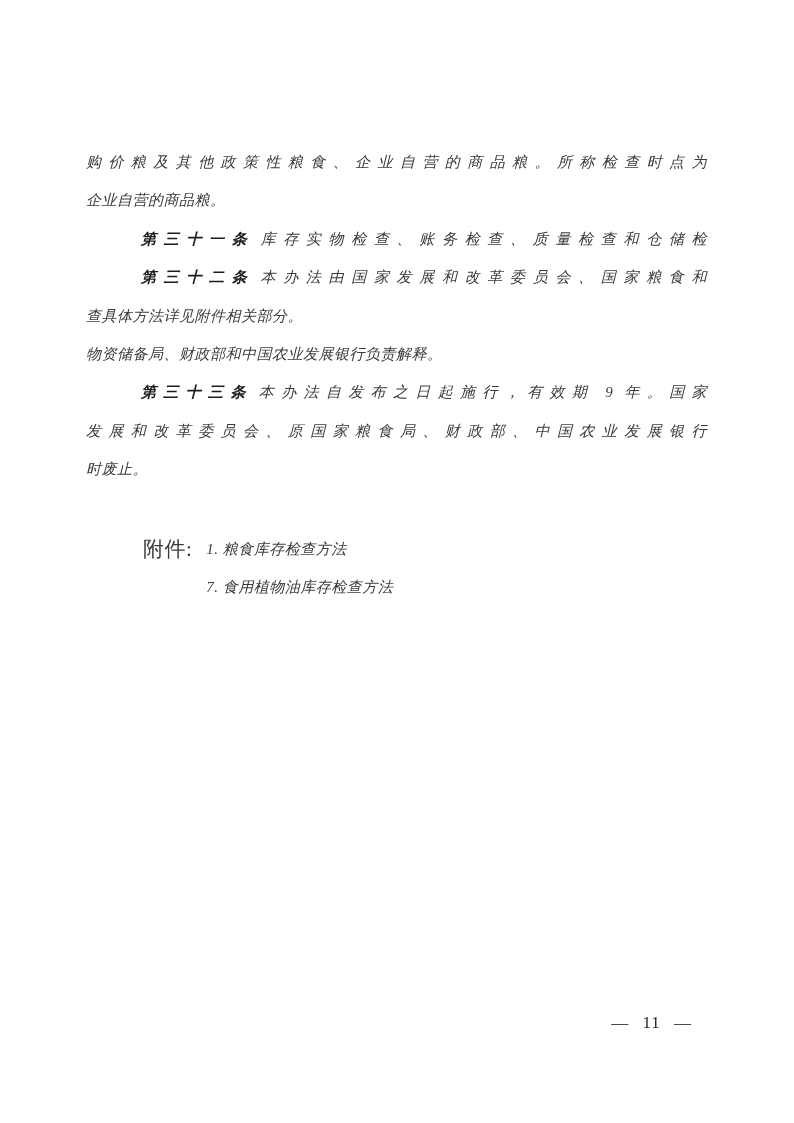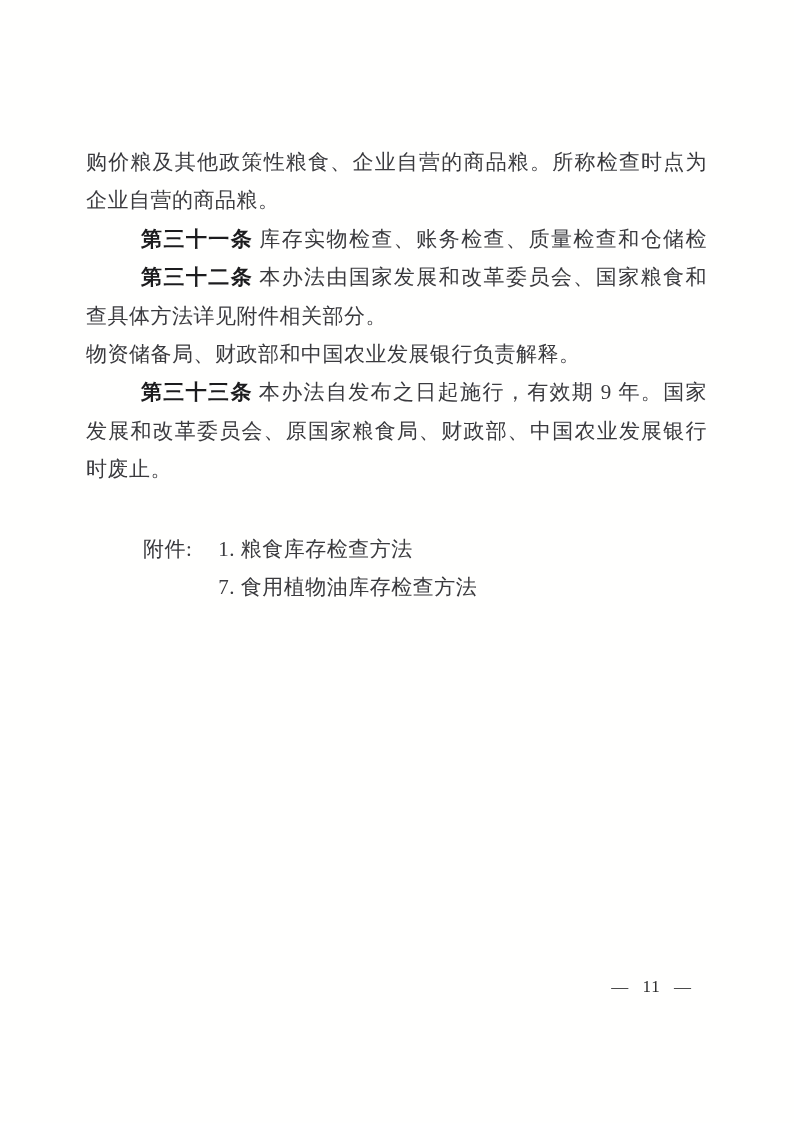--- a/index.html
+++ b/index.html
@@ -16,25 +16,26 @@
     inset: 0;
     background: #fffffe;
   }
   .text-block {
     position: absolute;
     left: 86px;
     top: 143px;
     width: 621px;
   }
   .line {
-    font-size: 21px;
+    font-size: 15px;
     line-height: 38.4px;
     letter-spacing: 0.5px;
     color: #3a3a3e;
     white-space: normal;
+    font-style: italic;
   }
   .fill {
     text-align: justify;
     text-align-last: justify;
   }
   .indent {
     text-indent: 55px;
   }
   .term {
     font-weight: bold;
@@ -45,27 +46,27 @@
     margin-top: 41px;
     padding-left: 57px;
     display: flex;
     align-items: flex-start;
   }
   .att-label {
     font-size: 21px;
     line-height: 38.8px;
     letter-spacing: 0.5px;
     color: #3a3a3e;
-    margin-right: 26px;
+    margin-right: 14px;
     white-space: nowrap;
   }
   .att-items .line { line-height: 38.8px; }
   .page-number {
     position: absolute;
-    top: 976px;
+    top: 1012px;
     right: 102px;
     font-size: 17px;
     line-height: 22px;
     letter-spacing: 1px;
     word-spacing: 8px;
     color: #2a2a2a;
     text-align: right;
   }
 </style>
 </head>

